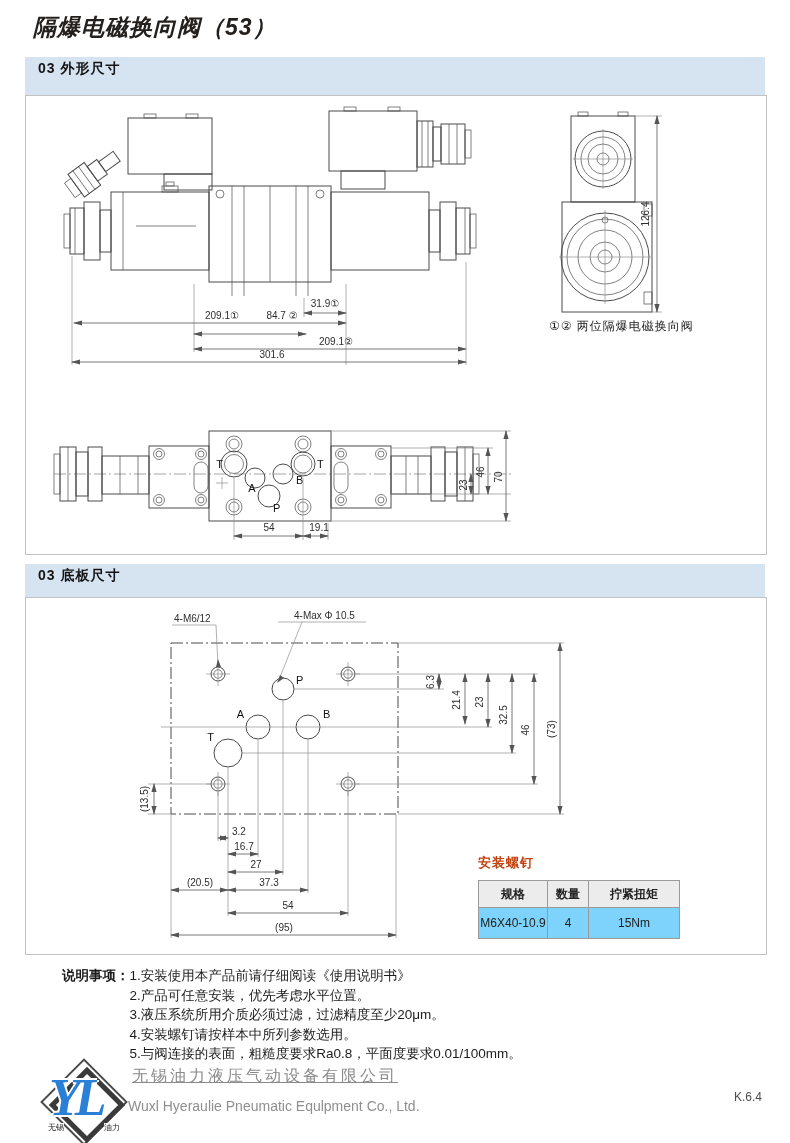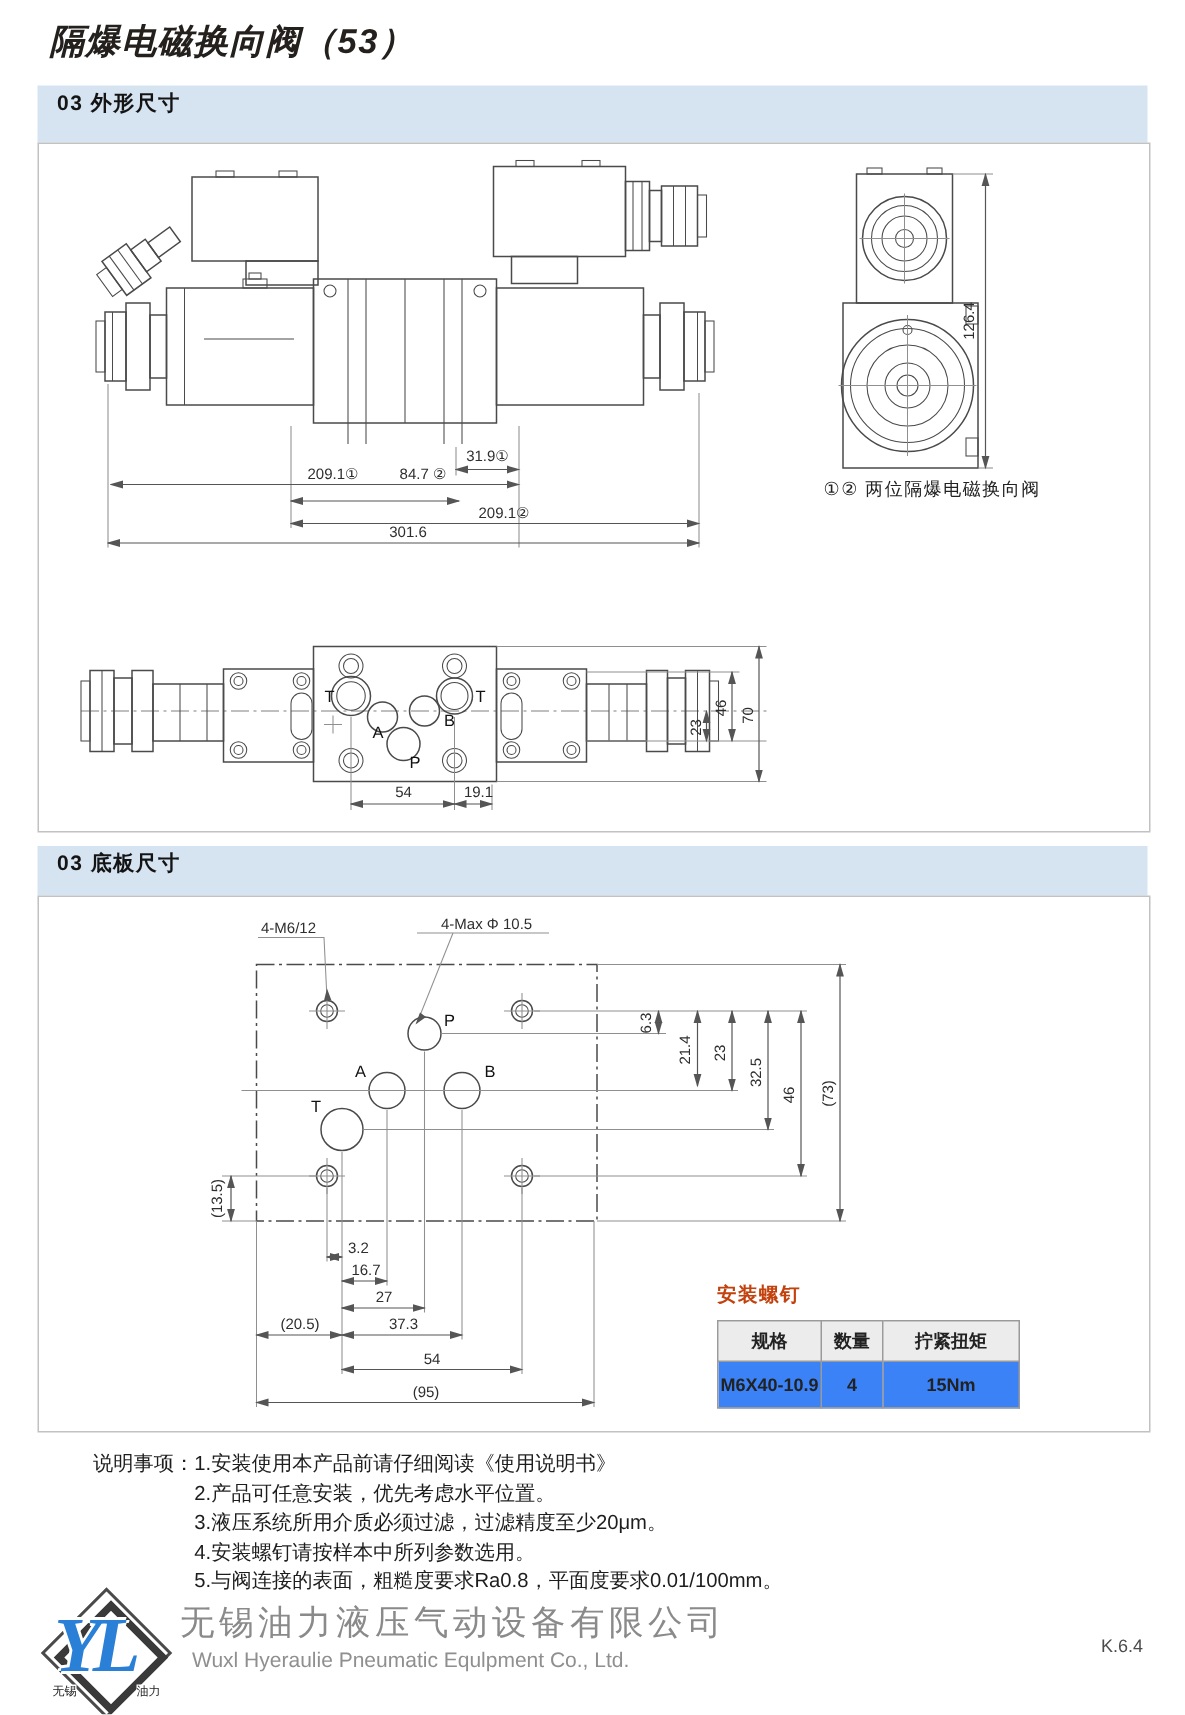--- a/index.html
+++ b/index.html
@@ -20,35 +20,35 @@
   .dash{stroke:#4a4a4a;stroke-width:1;fill:none;stroke-dasharray:12 3 2 3;}
   .dim{stroke:#555;stroke-width:0.8;fill:none;marker-start:url(#arr);marker-end:url(#arr);}
   .dt{font:10px "Liberation Sans",sans-serif;fill:#2e2e2e;}
   .pt{font:11px "Liberation Sans",sans-serif;fill:#111;}
   .legend-note{position:absolute;left:523px;top:222px;font-size:12px;color:#222;letter-spacing:1px;}
   .screw-block{position:absolute;left:452px;top:256px;}
   .screw-title{font-size:13px;font-weight:bold;color:#c2410c;margin-bottom:8px;letter-spacing:1px;}
   table.screw{border-collapse:collapse;}
   table.screw th,table.screw td{border:1px solid #9a9a9a;font-size:12px;color:#222;text-align:center;}
   table.screw th{background:#ececec;font-weight:bold;height:24px;}
-  table.screw td{height:28px;background:#3b82f6;font-weight:bold;}
+  table.screw td{height:28px;background:#7dd3fc;}
   .c1{width:66px;} .c2{width:38px;} .c3{width:88px;}
   .notes{position:absolute;left:62px;top:966px;display:flex;font-size:13.5px;color:#1d1d1d;line-height:19.5px;}
-  .notes-label{white-space:nowrap;}
+  .notes-label{white-space:nowrap;font-weight:bold;}
   .notes ul{list-style:none;margin:0;padding:0;}
   .footer{position:absolute;left:0;top:1058px;width:790px;height:85px;}
-  .logo{position:absolute;left:27px;top:6px;width:88px;height:78px;}
+  .logo{position:absolute;left:40px;top:6px;width:88px;height:78px;}
   .dmo{position:absolute;left:13px;top:7px;width:58px;height:58px;border:2px solid #4a4a4a;transform:rotate(45deg);}
   .dmi{position:absolute;left:20px;top:14px;width:44px;height:44px;border:5px solid #3a3a3a;transform:rotate(45deg);}
   .logo-yl{position:absolute;left:9px;top:0px;font-family:"Liberation Serif","DejaVu Serif",serif;
            font-style:italic;font-weight:bold;font-size:52px;line-height:68px;color:#2a7fd6;letter-spacing:-6px;
            text-shadow:-2px 0 #fff,2px 0 #fff,0 2px #fff,0 -2px #fff;}
   .logo-sub{position:absolute;bottom:10px;font-size:8px;color:#222;background:#fff;line-height:9px;}
   .logo-sub.l{left:8px;} .logo-sub.r{right:8px;margin-top:30px;}
-  .company-cn{position:absolute;left:120px;top:8px;font-size:23px;color:#8a8a8a;letter-spacing:3px;}
+  .company-cn{position:absolute;left:132px;top:8px;font-size:16px;color:#8a8a8a;letter-spacing:3px;text-decoration:underline;}
   .company-en{position:absolute;left:128px;top:40px;font-size:14px;color:#8f8f8f;}
   .page-num{position:absolute;right:28px;top:32px;font-size:12px;color:#4c4c4c;}
 </style>
 </head>
 <body>
 
 <div class="page">
 
   <div class="doc-title">隔爆电磁换向阀（53）</div>
 

